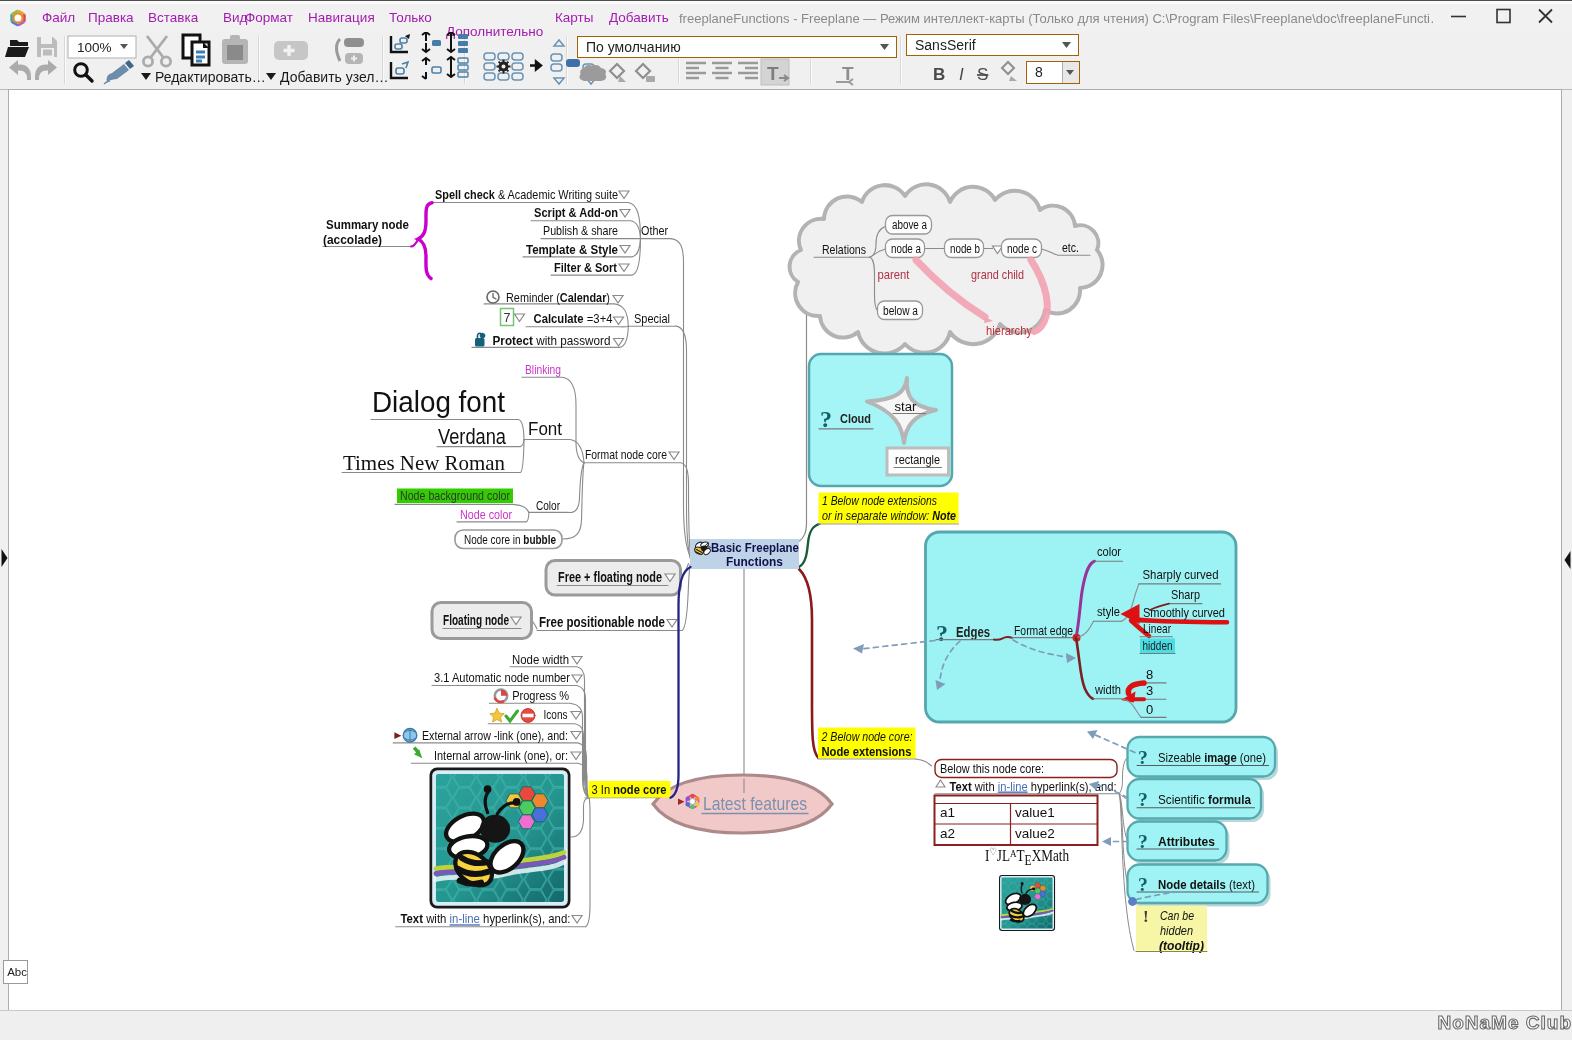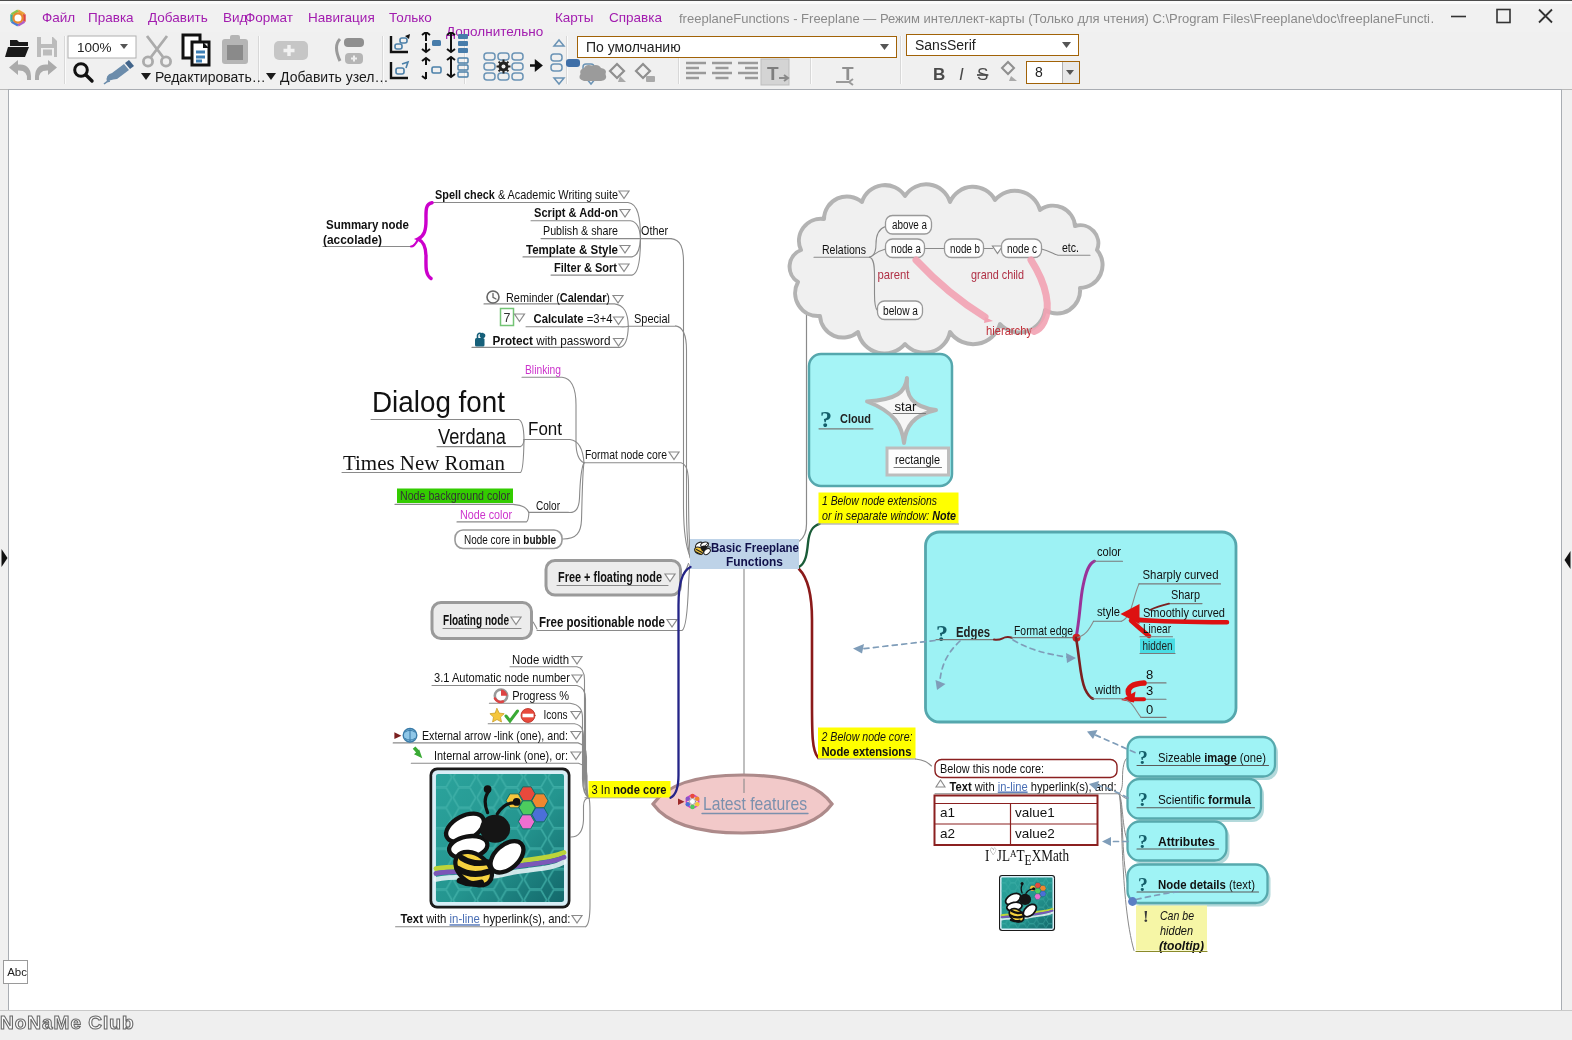--- a/index.html
+++ b/index.html
@@ -21,28 +21,28 @@
       <path d="M15.4 12.7 L9 16.4" stroke="#b05fc9"></path>
       <path d="M9 16.4 L2.6 12.7" stroke="#4b7bd4"></path>
       <path d="M2.6 12.7 L2.6 5.3" stroke="#3aa9a0"></path>
       <path d="M2.6 5.3 L9 1.6" stroke="#8bc34a"></path>
     </g>
 <circle cx="9" cy="9" r="4.6" fill="#fff" stroke="#e8892d" stroke-width="2.2"></circle>
 </svg>
 
 <div class="abs menu" style="left:42px;top:10px">Файл</div>
 <div class="abs menu" style="left:88px;top:10px">Правка</div>
-<div class="abs menu" style="left:148px;top:10px">Добавить</div>
+<div class="abs menu" style="left:148px;top:10px">Вставка</div>
 <div class="abs menu" style="left:223px;top:10px">Вид</div>
 <div class="abs menu" style="left:245px;top:10px">Формат</div>
 <div class="abs menu" style="left:308px;top:10px">Навигация</div>
 <div class="abs menu" style="left:389px;top:10px">Только</div>
 <div class="abs menu" style="left:446px;top:24px">Дополнительно</div>
 <div class="abs menu" style="left:555px;top:10px">Карты</div>
-<div class="abs menu" style="left:609px;top:10px">Справка</div>
+<div class="abs menu" style="left:609px;top:10px">Добавить</div>
 <div class="abs" style="left:679px;top:10.5px;font-size:13px;color:#8a8a8a;width:756px;white-space:nowrap;overflow:hidden">freeplaneFunctions - Freeplane — Режим интеллект-карты (Только для чтения) C:\Program Files\Freeplane\doc\freeplaneFuncti…</div>
 
 <svg class="abs" style="left:1440px;top:4px" width="132" height="26" viewBox="0 0 132 26">
 <path d="M11 12.5 H26" stroke="#333" stroke-width="1.6"></path>
 <rect x="57" y="5.5" width="13" height="13" fill="none" stroke="#333" stroke-width="1.6"></rect>
 <path d="M99 5.5 L112 18.5 M112 5.5 L99 18.5" stroke="#333" stroke-width="1.8"></path>
 </svg>
 
 <div class="sep" style="left:64px;top:36px;height:48px"></div>
 <div class="sep" style="left:258px;top:36px;height:48px"></div>
@@ -237,21 +237,21 @@
 
 <svg class="abs" style="left:0;top:546px" width="9" height="26">
     <path d="M1.5 3 L7.5 12 L1.5 21 Z" fill="#111"></path>
   </svg>
 <svg class="abs" style="left:1562px;top:548px" width="10" height="26">
     <path d="M8.5 3 L2.5 12 L8.5 21 Z" fill="#111"></path>
   </svg>
 
 <div class="abs" style="left:0;top:1010px;width:1572px;height:30px;background:#efefef;border-top:1px solid #c9c9c9"></div>
 <div class="abs" style="left:3px;top:960px;width:23px;height:22px;background:#fff;border:1px solid #9a9a9a;font-size:11.5px;color:#222;text-align:right;line-height:22px">Abc</div>
-<div class="abs" style="left:0;top:1012px;width:1572px;text-align:left;font-size:19px;font-weight:bold;letter-spacing:1px;color:#fdfdfd;-webkit-text-stroke:1.1px #6a6a6a">NoNaMe Club</div>
+<div class="abs" style="left:0;top:1012px;width:1572px;text-align:right;font-size:19px;font-weight:bold;letter-spacing:1px;color:#fdfdfd;-webkit-text-stroke:1.1px #6a6a6a">NoNaMe Club</div>
 <svg class="abs" style="left:0;top:0;z-index:5" width="1572" height="1040" viewBox="0 0 1572 1040" font-family="Liberation Sans, sans-serif">
 <defs>
 <linearGradient id="teal" x1="0" y1="0" x2="1" y2="1">
         <stop offset="0" stop-color="#2ba39c"></stop>
         <stop offset="0.55" stop-color="#24958f"></stop>
         <stop offset="1" stop-color="#13686b"></stop>
       </linearGradient>
 <pattern id="hex" width="22" height="19" patternUnits="userSpaceOnUse">
         <g fill="none" stroke="#43b3ab" stroke-width="1.6" opacity="0.75">
           <path d="M5.5 0 L16.5 0 L22 9.5 L16.5 19 L5.5 19 L0 9.5 Z" transform="scale(0.95)"></path>

